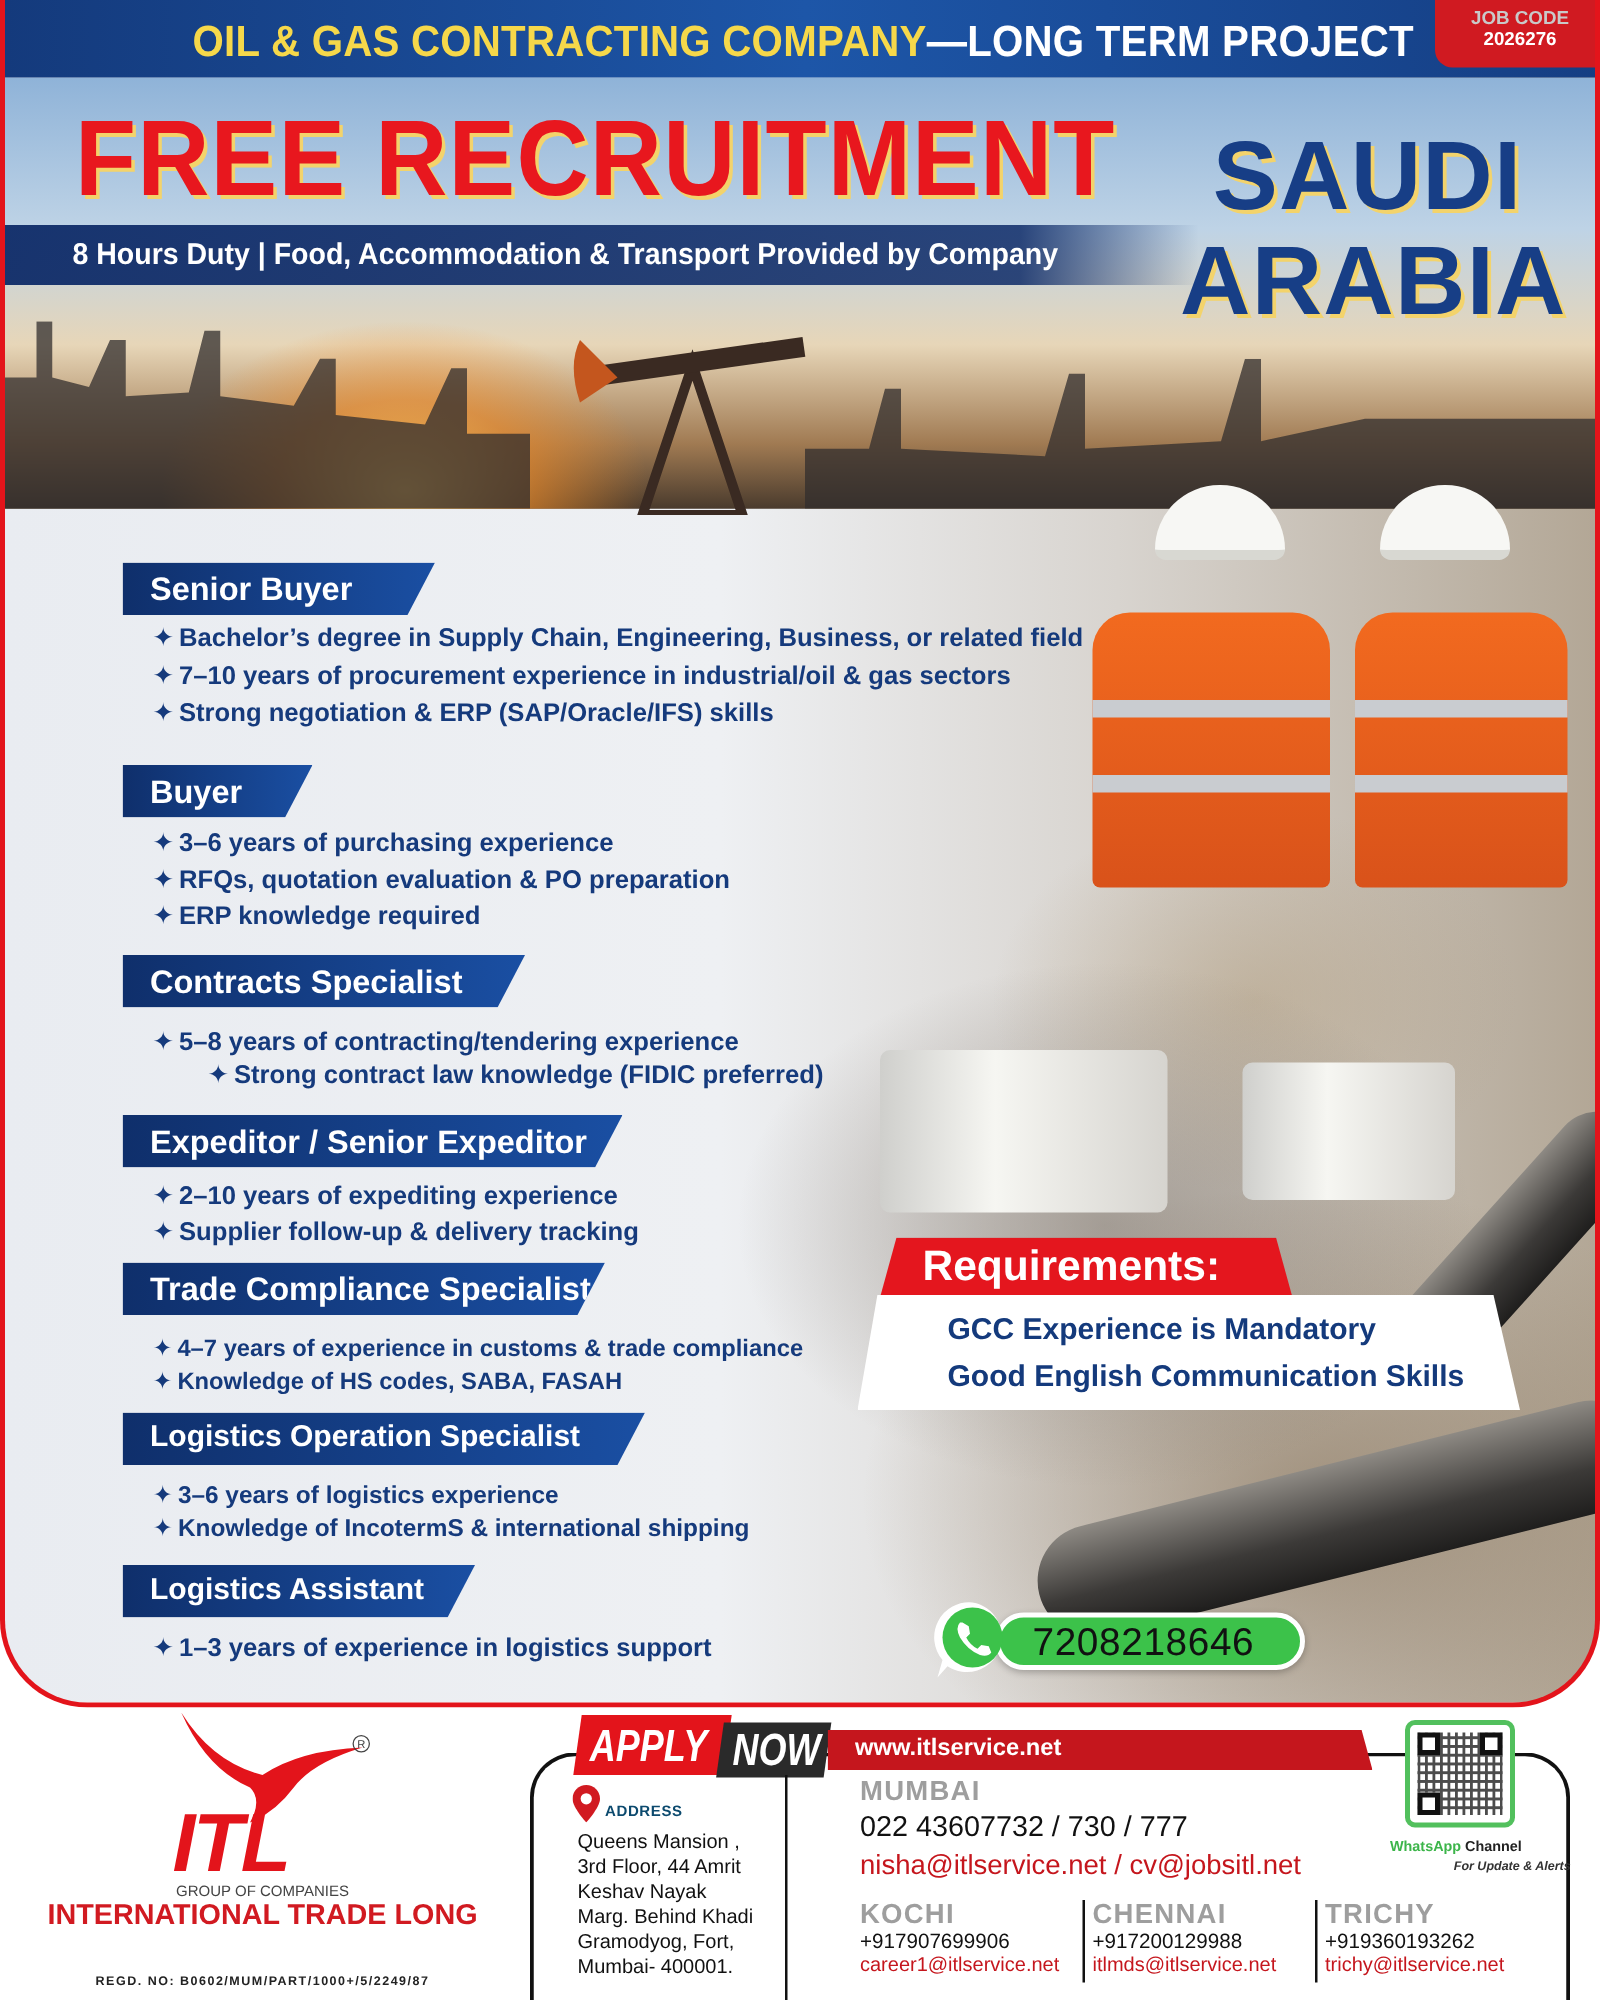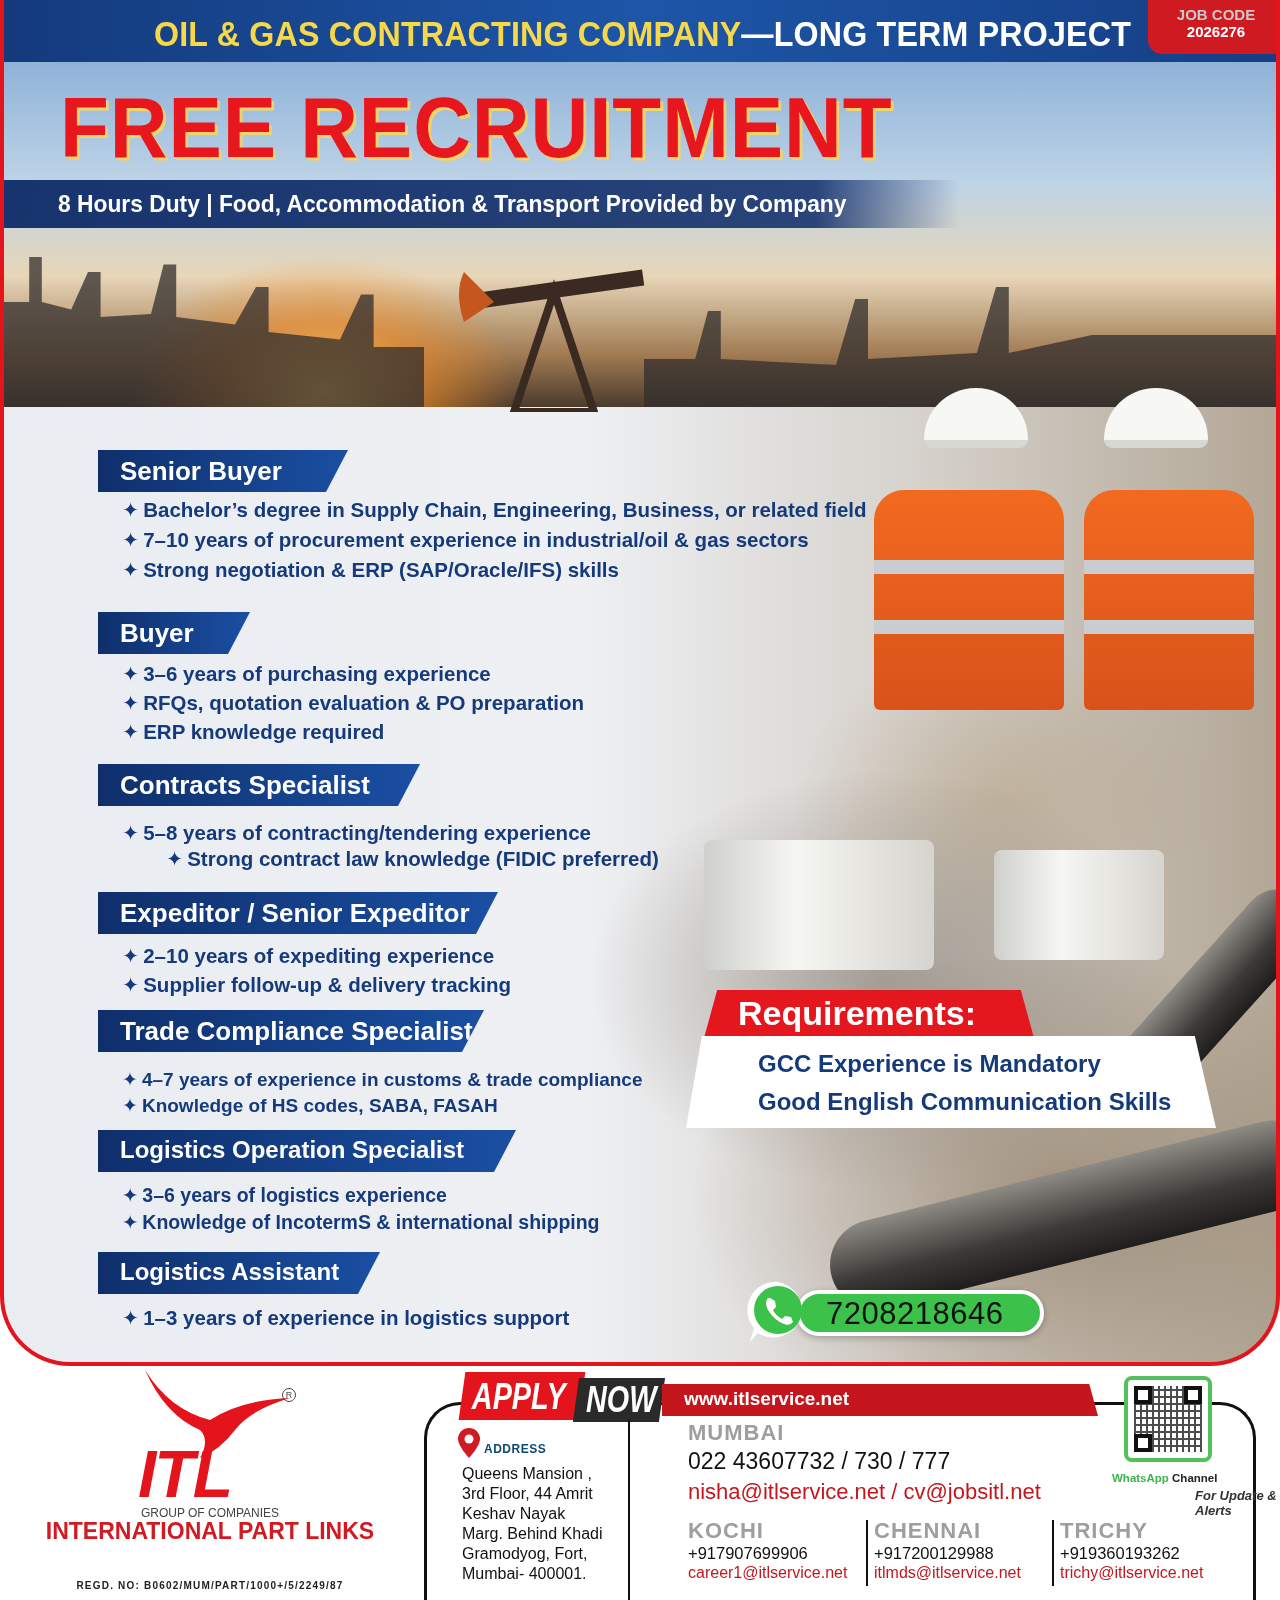--- a/index.html
+++ b/index.html
@@ -191,21 +191,21 @@
   .qr-grid { width: 100%; height: 100%;
     background:
       linear-gradient(90deg, #111 2px, transparent 2px) 0 0/6px 6px,
       linear-gradient(#111 2px, transparent 2px) 3px 3px/7px 7px;
     opacity: .75;
   }
   .qr-corner { position: absolute; width: 18px; height: 18px; border: 4px solid #111; background: #fff; }
   .wa-channel { position: absolute; left: 1112px; top: 1472px; font-size: 11.5px; font-weight: 700; }
   .wa-channel .g { color: #3cb54a; }
   .wa-channel .k { color: #222; }
-  .wa-sub { position: absolute; left: 1150px; top: 1488px; font-size: 13px; font-style: italic; font-weight: 700; color: #333; padding-left: 45px; }
+  .wa-sub { position: absolute; left: 1118px; top: 1488px; font-size: 10px; font-style: italic; font-weight: 700; color: #333; padding-left: 45px; }
 </style>
 </head>
 <body>
 
 <div class="poster">
 
   <div class="hero">
     <div class="silhouette" style="left:0;width:420px;height:150px;clip-path:polygon(0 30%,6% 30%,6% 0,9% 0,9% 30%,16% 35%,20% 10%,23% 10%,23% 40%,35% 38%,38% 5%,41% 5%,41% 40%,55% 45%,60% 20%,63% 20%,63% 50%,80% 55%,85% 25%,88% 25%,88% 60%,100% 60%,100% 100%,0 100%);"></div>
     <div class="silhouette" style="left:640px;width:640px;height:120px;clip-path:polygon(0 60%,8% 60%,10% 20%,12% 20%,12% 60%,30% 65%,33% 10%,35% 10%,35% 60%,52% 55%,55% 0,57% 0,57% 55%,70% 40%,100% 40%,100% 100%,0 100%);"></div>
     <svg class="pump" viewBox="0 0 200 180">
@@ -239,20 +239,24 @@
     <div class="job-code">
       <span class="jc-label">JOB CODE</span>
       <span class="jc-value">2026276</span>
     </div>
   </div>
 
   <div class="free-recruit">FREE RECRUITMENT</div>
   <div class="duty-strip">
     <span>8 Hours Duty | Food, Accommodation &amp; Transport Provided by Company</span>
   </div>
+  <div class="country">
+    <div>SAUDI</div>
+    <div>ARABIA</div>
+  </div>
 
   <div class="jobs">
 
     <div class="job-title" style="top:450px;width:250px;">Senior Buyer</div>
     <div class="job-point" style="top:498px;"><span class="star">✦</span><span>Bachelor’s degree in Supply Chain, Engineering, Business, or related field</span></div>
     <div class="job-point" style="top:528px;"><span class="star">✦</span><span>7–10 years of procurement experience in industrial/oil &amp; gas sectors</span></div>
     <div class="job-point" style="top:558px;"><span class="star">✦</span><span>Strong negotiation &amp; ERP (SAP/Oracle/IFS) skills</span></div>
 
     <div class="job-title" style="top:612px;width:152px;">Buyer</div>
     <div class="job-point" style="top:662px;"><span class="star">✦</span><span>3–6 years of purchasing experience</span></div>
@@ -297,21 +301,21 @@
   </svg>
 </div>
 
 <div class="logo-wrap">
   <svg class="bird" viewBox="0 0 160 90">
     <path d="M5 0 Q30 40 70 50 Q100 30 150 28 Q110 40 95 60 Q80 80 60 88 Q70 70 60 60 Q25 45 5 0 Z" fill="#e3141b"></path>
   </svg>
   <div class="reg-mark">R</div>
   <div class="itl-mark">ITL</div>
   <div class="group-of">GROUP OF COMPANIES</div>
-  <div class="itl-name">INTERNATIONAL PART LINKS</div>
+  <div class="itl-name">INTERNATIONAL TRADE LONG</div>
   <div class="regd">REGD. NO: B0602/MUM/PART/1000+/5/2249/87</div>
 </div>
 
 <div class="contact-frame"></div>
 
 <div class="apply-now">
   <div class="apply">
       <span>APPLY</span>
     </div>
   <div class="now">

